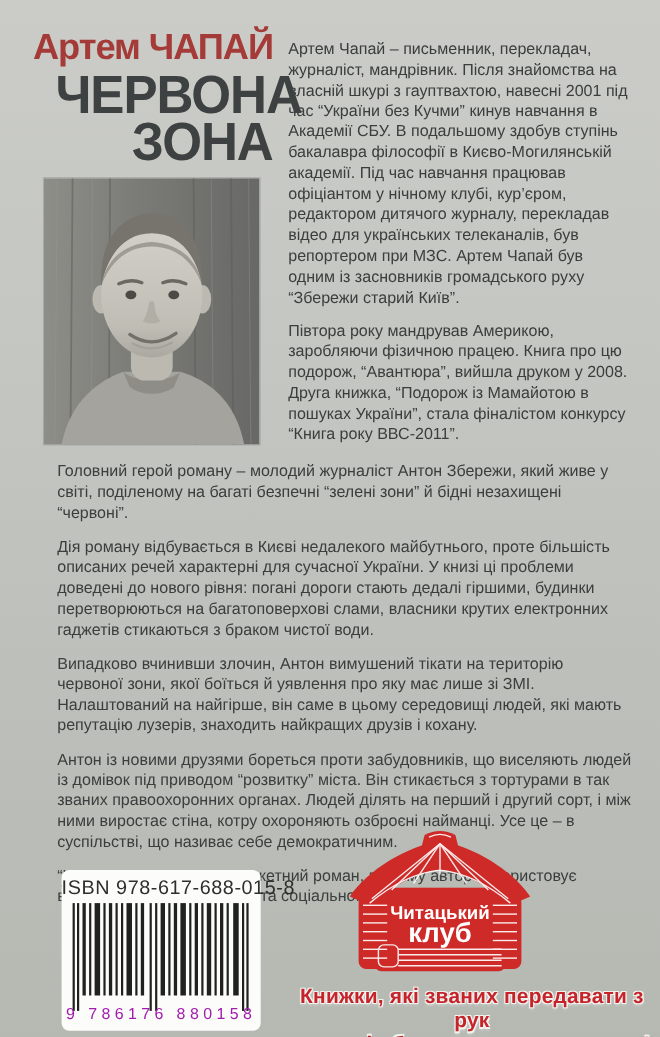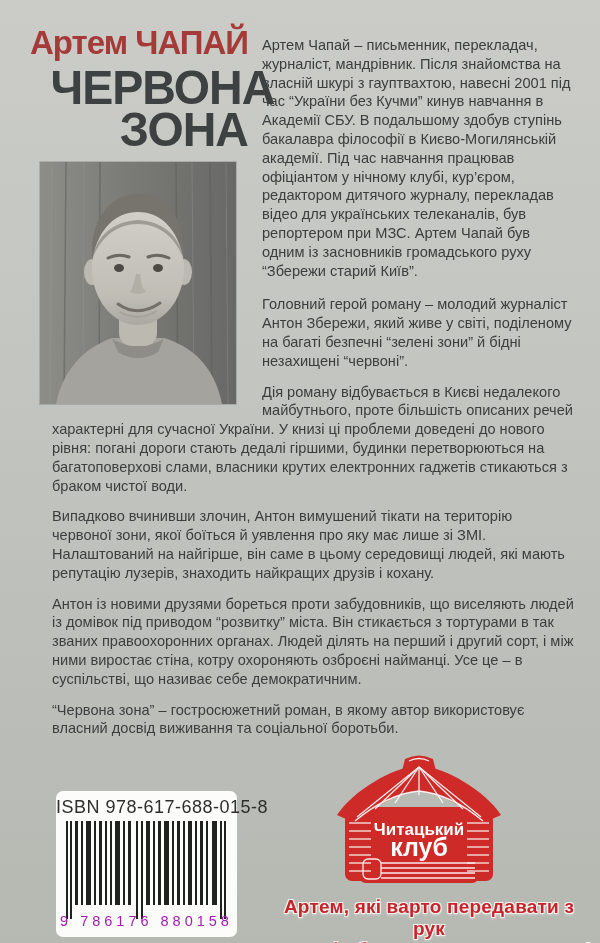--- a/index.html
+++ b/index.html
@@ -32,21 +32,21 @@
     position:absolute;left:56px;top:791px;width:181px;height:146px;
     background:#fcfcfa;border-radius:7px;box-sizing:border-box;padding-top:6px;
     text-align:center;
   }
   .isbn-text{font-size:18px;color:#2e2e2c;white-space:nowrap;letter-spacing:.5px;}
   .barcode-wrap{margin-top:3px;}
   .barcode-digits{
     position:relative;margin-top:-16px;font-size:14.5px;color:#a21caf;
     letter-spacing:4px;background:transparent;
   }
-  .club-logo{position:absolute;left:333px;top:755px;}
+  .club-logo{position:absolute;left:314px;top:755px;}
   .slogan{
     position:absolute;left:266px;top:896px;width:326px;text-align:center;
     color:#c5242b;font-weight:bold;font-size:19px;line-height:21.5px;
     text-shadow:-1px -1px 0 #f2f2ef,1px -1px 0 #f2f2ef,-1px 1px 0 #f2f2ef,1px 1px 0 #f2f2ef,0 2px 3px rgba(255,255,255,.55);
     letter-spacing:.2px;
   }
 </style>
 </head>
 <body>
 
@@ -104,20 +104,21 @@
             <ellipse cx="118" cy="106" rx="5" ry="4"></ellipse>
           </g>
           <path d="M96 112 Q93 126 90 130 Q98 134 106 130 Q101 126 100 112" fill="#b1aea6"></path>
           <path d="M78 142 Q98 156 120 141" stroke="#746f68" stroke-width="3" fill="none" stroke-linecap="round"></path>
           <path d="M80 150 Q98 160 117 149" stroke="#a19d95" stroke-width="2" fill="none" opacity="0.8"></path>
         </svg>
       </div>
     </div>
 
     <p class="bio">Артем Чапай – письменник, перекладач, журналіст, мандрівник. Після знайомства на власній шкурі з гауптвахтою, навесні 2001 під час “України без Кучми” кинув навчання в Академії СБУ. В подальшому здобув ступінь бакалавра філософії в Києво-Могилянській академії. Під час навчання працював офіціантом у нічному клубі, кур’єром, редактором дитячого журналу, перекладав відео для українських телеканалів, був репортером при МЗС. Артем Чапай був одним із засновників громадського руху “Збережи старий Київ”.</p>
+    <p class="bio">Півтора року мандрував Америкою, заробляючи фізичною працею. Книга про цю подорож, “Авантюра”, вийшла друком у 2008. Друга книжка, “Подорож із Мамайотою в пошуках України”, стала фіналістом конкурсу “Книга року ВВС-2011”.</p>
 
     <p class="syn first">Головний герой роману – молодий журналіст Антон Збережи, який живе у світі, поділеному на багаті безпечні “зелені зони” й бідні незахищені “червоні”.</p>
     <p class="syn">Дія роману відбувається в Києві недалекого майбутнього, проте більшість описаних речей характерні для сучасної України. У книзі ці проблеми доведені до нового рівня: погані дороги стають дедалі гіршими, будинки перетворюються на багатоповерхові слами, власники крутих електронних гаджетів стикаються з браком чистої води.</p>
     <p class="syn">Випадково вчинивши злочин, Антон вимушений тікати на територію червоної зони, якої боїться й уявлення про яку має лише зі ЗМІ. Налаштований на найгірше, він саме в цьому середовищі людей, які мають репутацію лузерів, знаходить найкращих друзів і кохану.</p>
     <p class="syn">Антон із новими друзями бореться проти забудовників, що виселяють людей із домівок під приводом “розвитку” міста. Він стикається з тортурами в так званих правоохоронних органах. Людей ділять на перший і другий сорт, і між ними виростає стіна, котру охороняють озброєні найманці. Усе це – в суспільстві, що називає себе демократичним.</p>
     <p class="syn">“Червона зона” – гостросюжетний роман, в якому автор використовує власний досвід виживання та соціальної боротьби.</p>
   </div>
 
   <div class="website">www.nora-druk.com</div>
 
@@ -199,16 +200,16 @@
         <line x1="48" y1="113" x2="142" y2="113"></line>
         <line x1="48" y1="118" x2="142" y2="118"></line>
         <line x1="48" y1="123" x2="142" y2="123"></line>
       </g>
       <text x="86" y="80" text-anchor="middle" font-family="Liberation Sans, sans-serif" font-size="17" font-weight="bold" fill="#ffffff">Читацький</text>
       <text x="86" y="101" text-anchor="middle" font-family="Liberation Sans, sans-serif" font-size="25" font-weight="bold" fill="#ffffff">клуб</text>
     </svg>
   </div>
 
   <div class="slogan">
-    <div>Артем, які варто передавати з рук</div>
+    <div>Книжки, які званих передавати з рук</div>
     <div>в руки і обговорювати з друзями!</div>
   </div>
 </div>
 
 </body></html>

